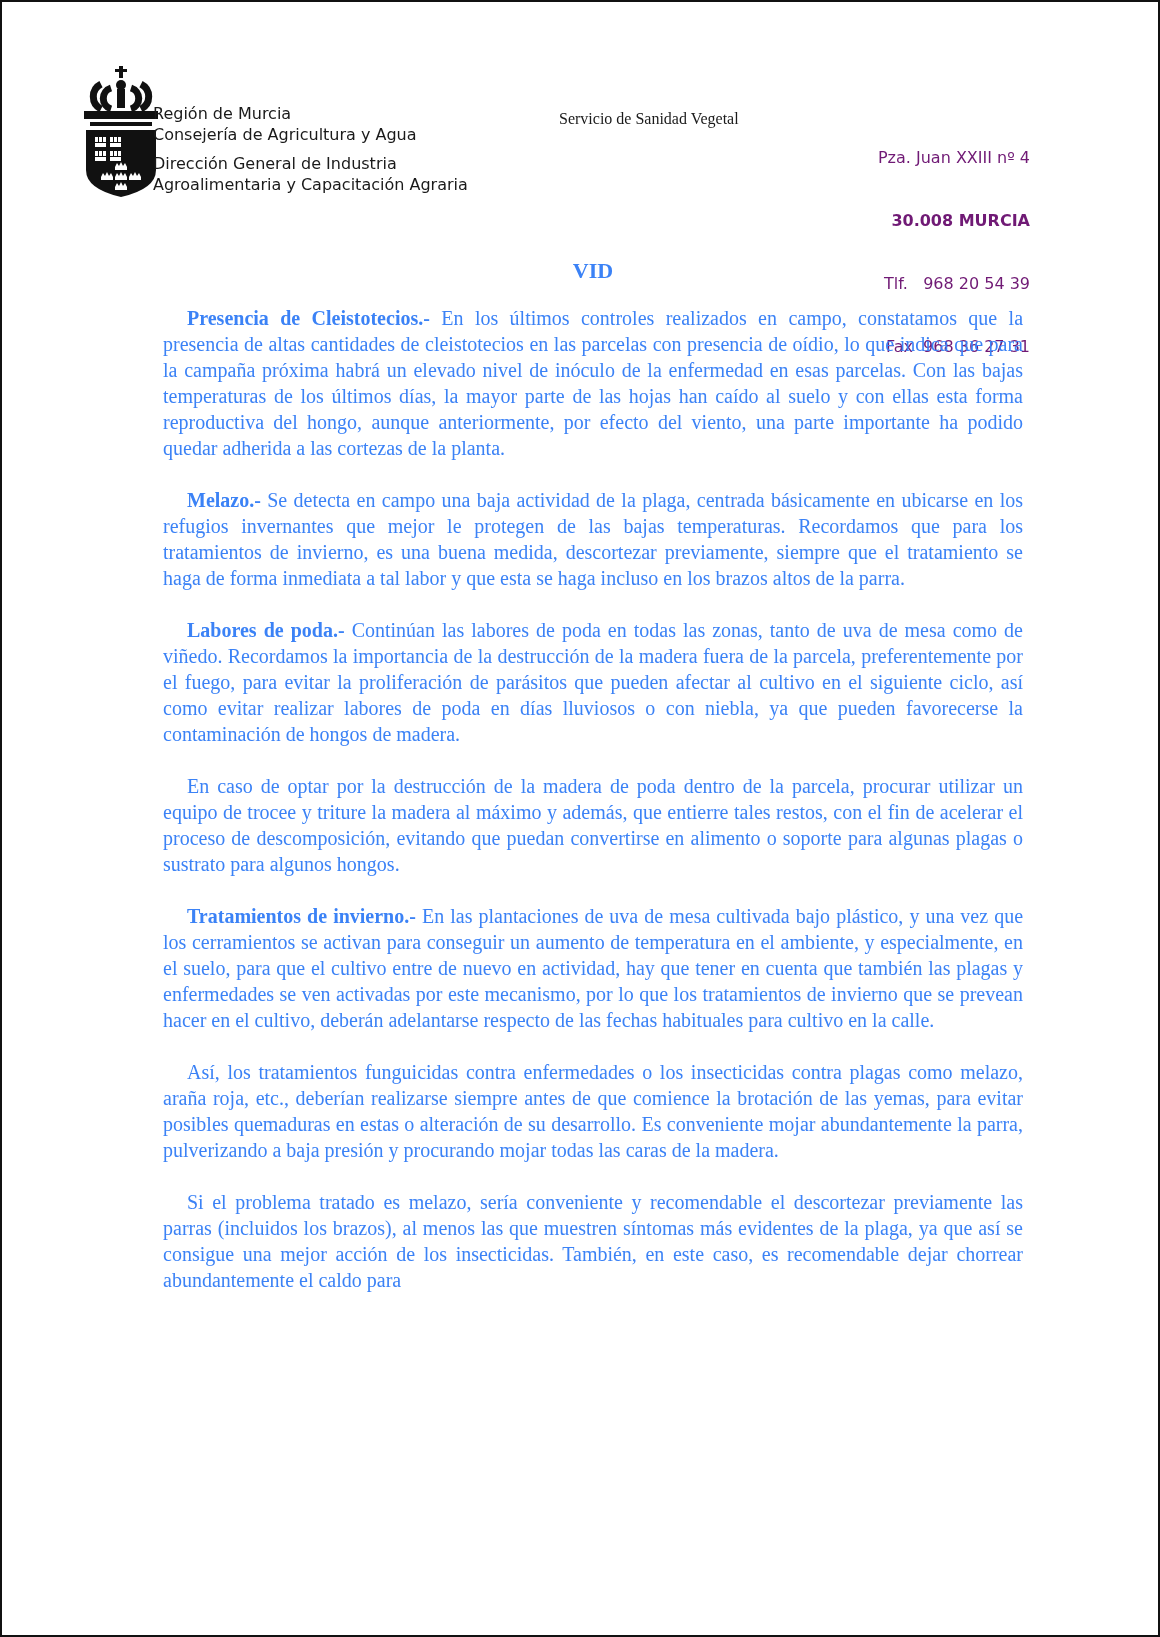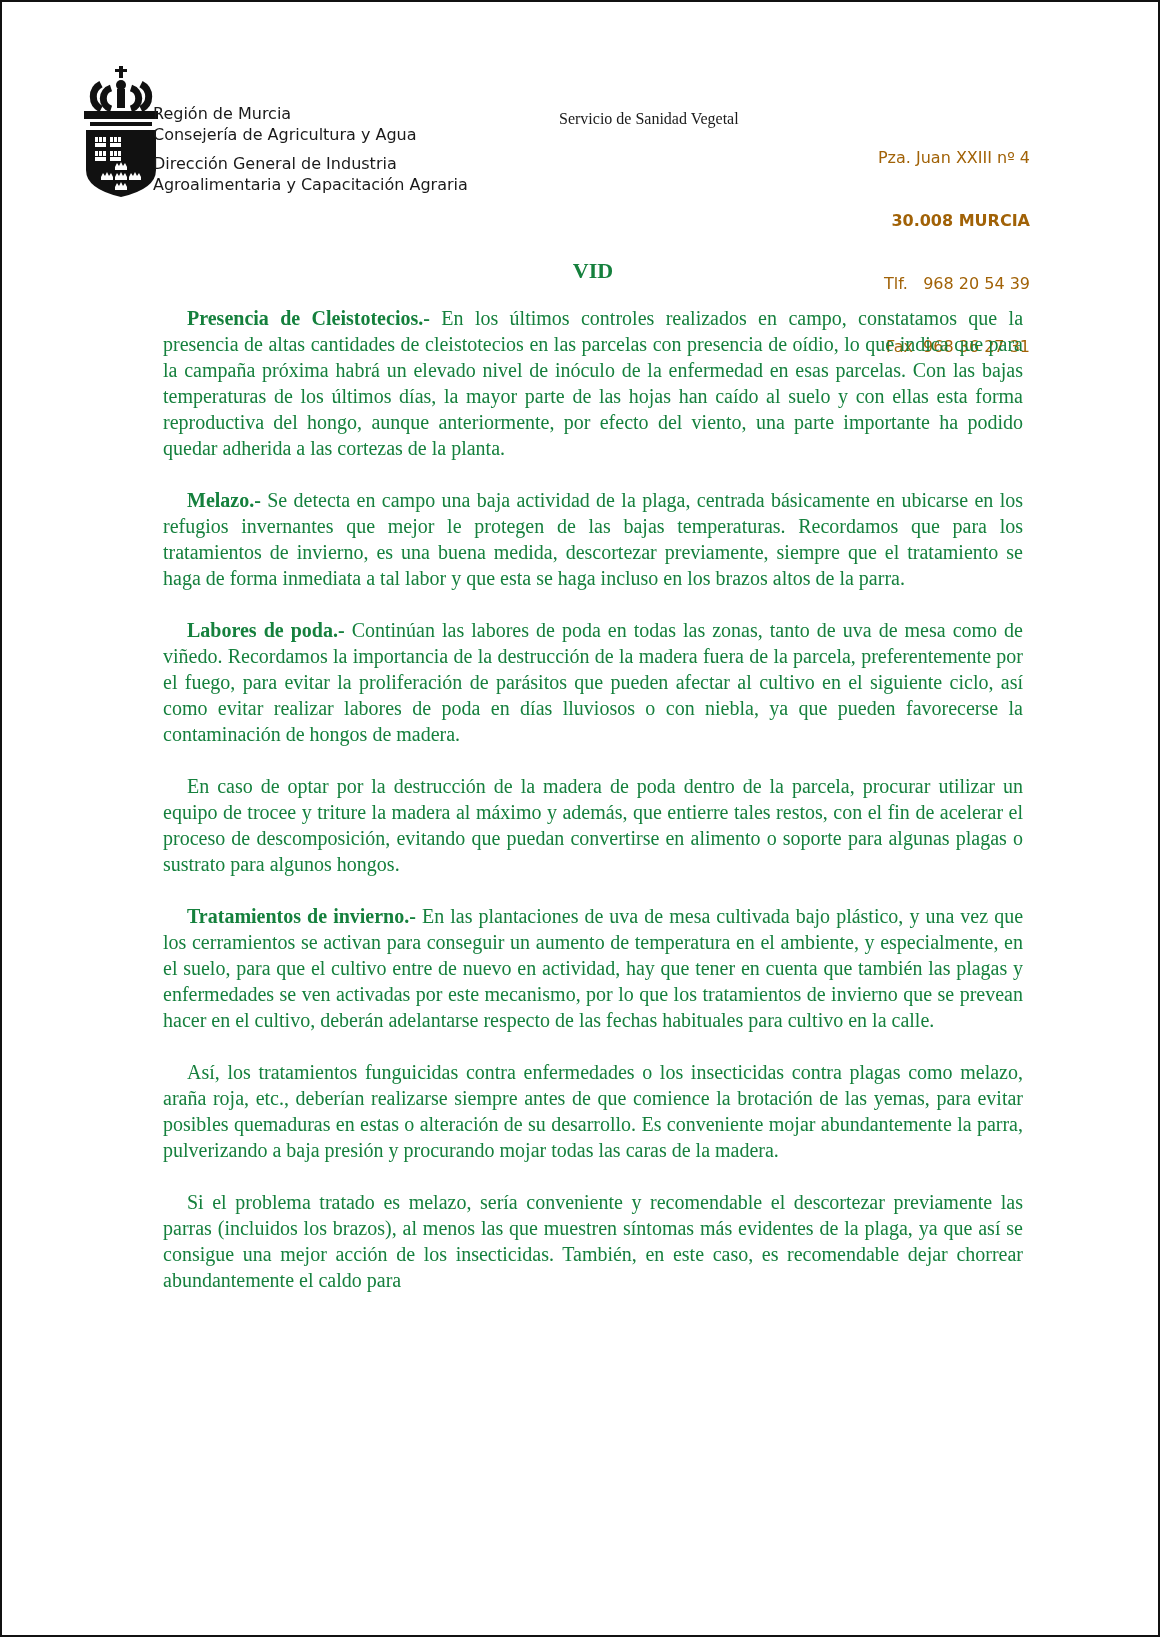--- a/index.html
+++ b/index.html
@@ -48,37 +48,37 @@
     color: #1a1a1a;
   }
   .header-right {
     position: absolute;
     right: 128px;
     top: 103px;
     text-align: right;
     font-family: "DejaVu Sans", sans-serif;
     font-size: 16px;
     line-height: 21px;
-    color: #a16207;
+    color: #701a75;
     white-space: pre;
   }
   .header-right .city {
     font-weight: bold;
   }
 
   
   .doc {
     position: absolute;
     left: 161px;
     top: 256px;
     width: 860px;
     font-family: "Liberation Serif", serif;
     font-size: 20px;
     line-height: 26px;
-    color: #15803d;
+    color: #3b82f6;
   }
   .doc-title {
     text-align: center;
     font-weight: bold;
     font-size: 22px;
     margin: 0 0 21px 0;
   }
   .para {
     text-align: justify;
     margin: 0 0 26px 0;

